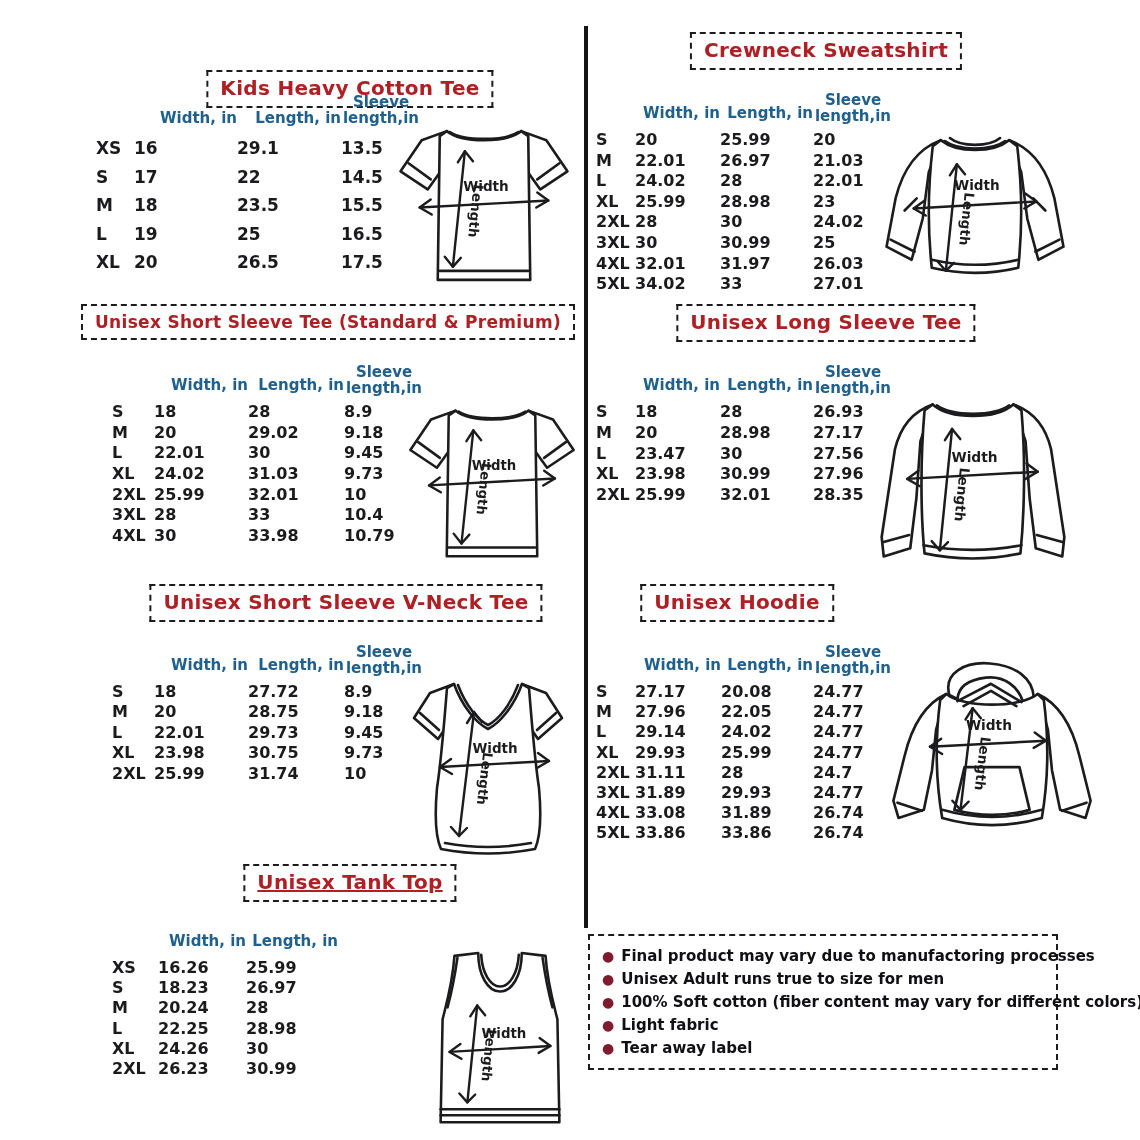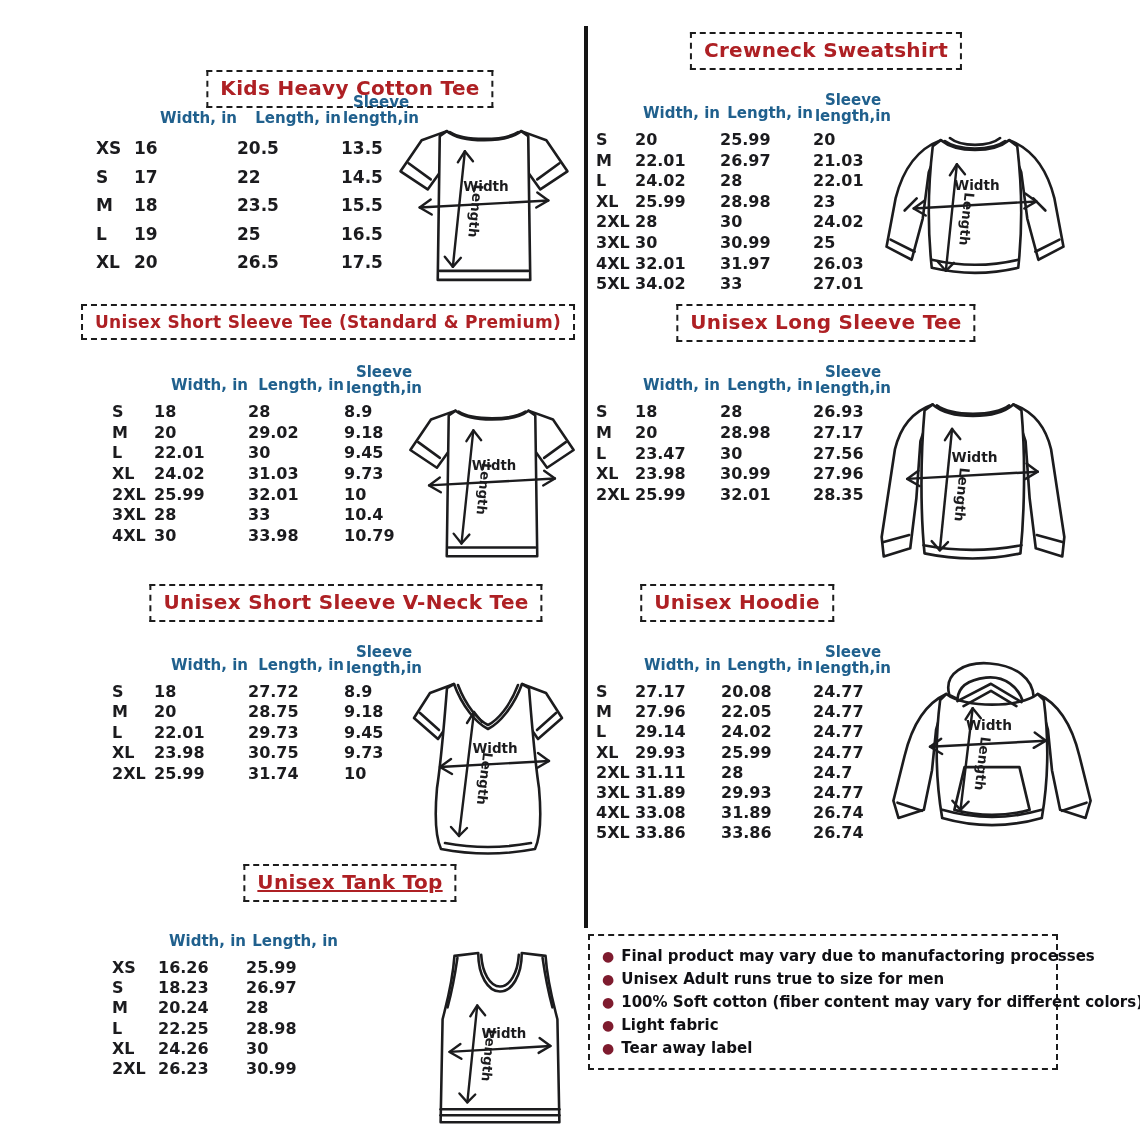--- a/index.html
+++ b/index.html
@@ -61,21 +61,21 @@
 
   <div class="title-box" id="t-kids">Kids Heavy Cotton Tee</div>
   <div class="tbl" id="tbl-kids">
     <div class="h"></div>
     <div class="h">Width, in</div>
     <div class="h">Length, in</div>
     <div class="h sl">Sleeve length,in</div>
 
       <div class="c">XS</div>
       <div class="c">16</div>
-      <div class="c">20.5</div>
+      <div class="c">29.1</div>
       <div class="c">13.5</div>
 
       <div class="c">S</div>
       <div class="c">17</div>
       <div class="c">22</div>
       <div class="c">14.5</div>
 
       <div class="c">M</div>
       <div class="c">18</div>
       <div class="c">23.5</div>

